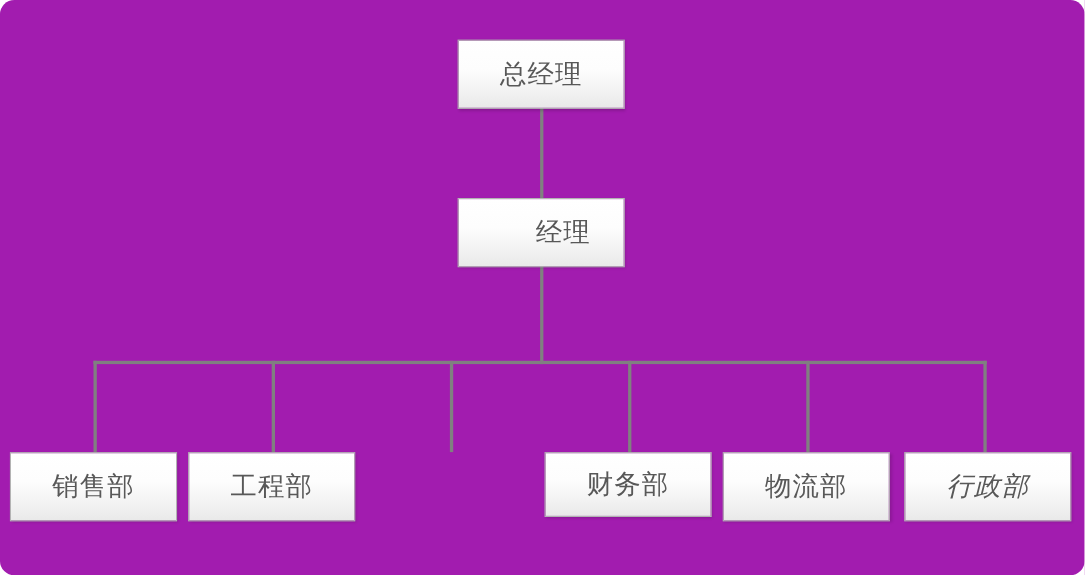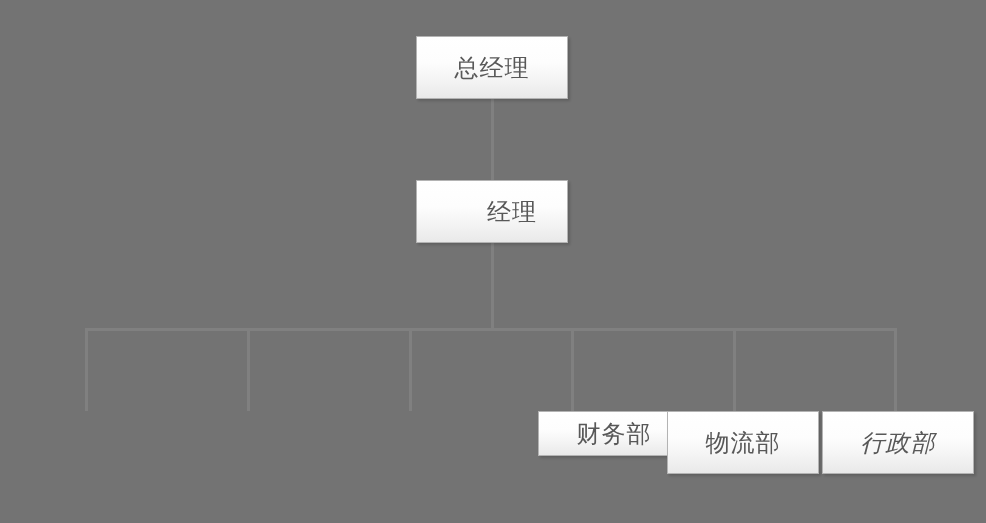--- a/index.html
+++ b/index.html
@@ -8,22 +8,23 @@
     padding: 0;
     background: #ffffff;
   }
   body {
     font-family: "Liberation Sans", "DejaVu Sans", sans-serif;
   }
   #canvas {
     position: relative;
     width: 986px;
     height: 523px;
-    background: #737373;
+    background: #a21caf;
     overflow: hidden;
+    border-radius: 13px;
   }
 
   
   .node {
     position: absolute;
     box-sizing: border-box;
     background: linear-gradient(to bottom,
                 #ffffff 0%,
                 #fdfdfd 42%,
                 #f4f4f4 70%,
@@ -74,28 +75,34 @@
   <div class="conn conn-v" style="left:894px; top:328px; height:83px;"></div>
 
   <div class="node" style="left:416px; top:36px; width:152px; height:63px;">
     <span class="node-label">总经理</span>
   </div>
 
   <div class="node" style="left:416px; top:180px; width:152px; height:63px;padding-left:40px;">
     <span class="node-label">经理</span>
   </div>
 
+  <div class="node" style="left:9px; top:411px; width:152px; height:63px;">
+    <span class="node-label">销售部</span>
+  </div>
+
+  <div class="node" style="left:171px; top:411px; width:152px; height:63px;">
+    <span class="node-label">工程部</span>
+  </div>
 
 
-
-  <div class="node" style="left:495px; top:411px; width:152px; height:45px;margin-left:43px;">
+  <div class="node" style="left:495px; top:411px; width:152px; height:59px;">
     <span class="node-label">财务部</span>
   </div>
 
-  <div class="node" style="left:657px; top:411px; width:152px; height:63px;margin-left:10px;">
+  <div class="node" style="left:657px; top:411px; width:152px; height:63px;">
     <span class="node-label">物流部</span>
   </div>
 
   <div class="node" style="left:822px; top:411px; width:152px; height:63px;font-style:italic;">
     <span class="node-label">行政部</span>
   </div>
 
 </div>
 
 </body></html>

